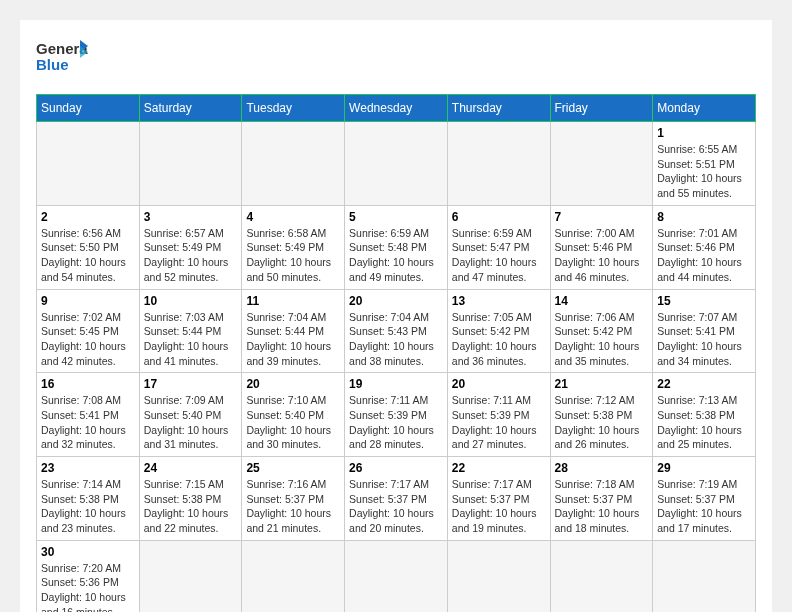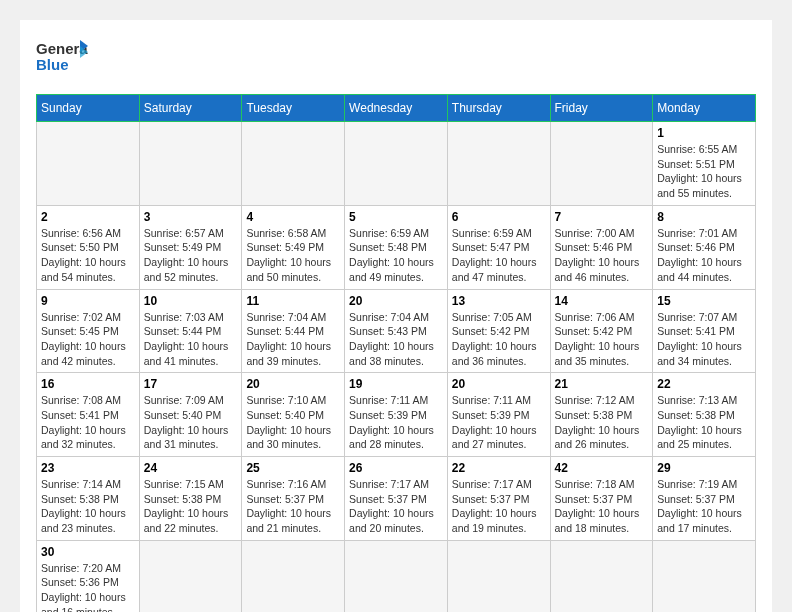--- a/index.html
+++ b/index.html
@@ -231,21 +231,21 @@
           </td>
           <td>
             <span class="day-num">26</span>
             <div class="day-info">Sunrise: 7:17 AM<br>Sunset: 5:37 PM<br>Daylight: 10 hours and 20 minutes.</div>
           </td>
           <td>
             <span class="day-num">22</span>
             <div class="day-info">Sunrise: 7:17 AM<br>Sunset: 5:37 PM<br>Daylight: 10 hours and 19 minutes.</div>
           </td>
           <td>
-            <span class="day-num">42</span>
+            <span class="day-num">28</span>
             <div class="day-info">Sunrise: 7:18 AM<br>Sunset: 5:37 PM<br>Daylight: 10 hours and 18 minutes.</div>
           </td>
           <td>
             <span class="day-num">29</span>
             <div class="day-info">Sunrise: 7:19 AM<br>Sunset: 5:37 PM<br>Daylight: 10 hours and 17 minutes.</div>
           </td>
         </tr>
         <tr class="last-row">
           <td>
             <span class="day-num">30</span>

